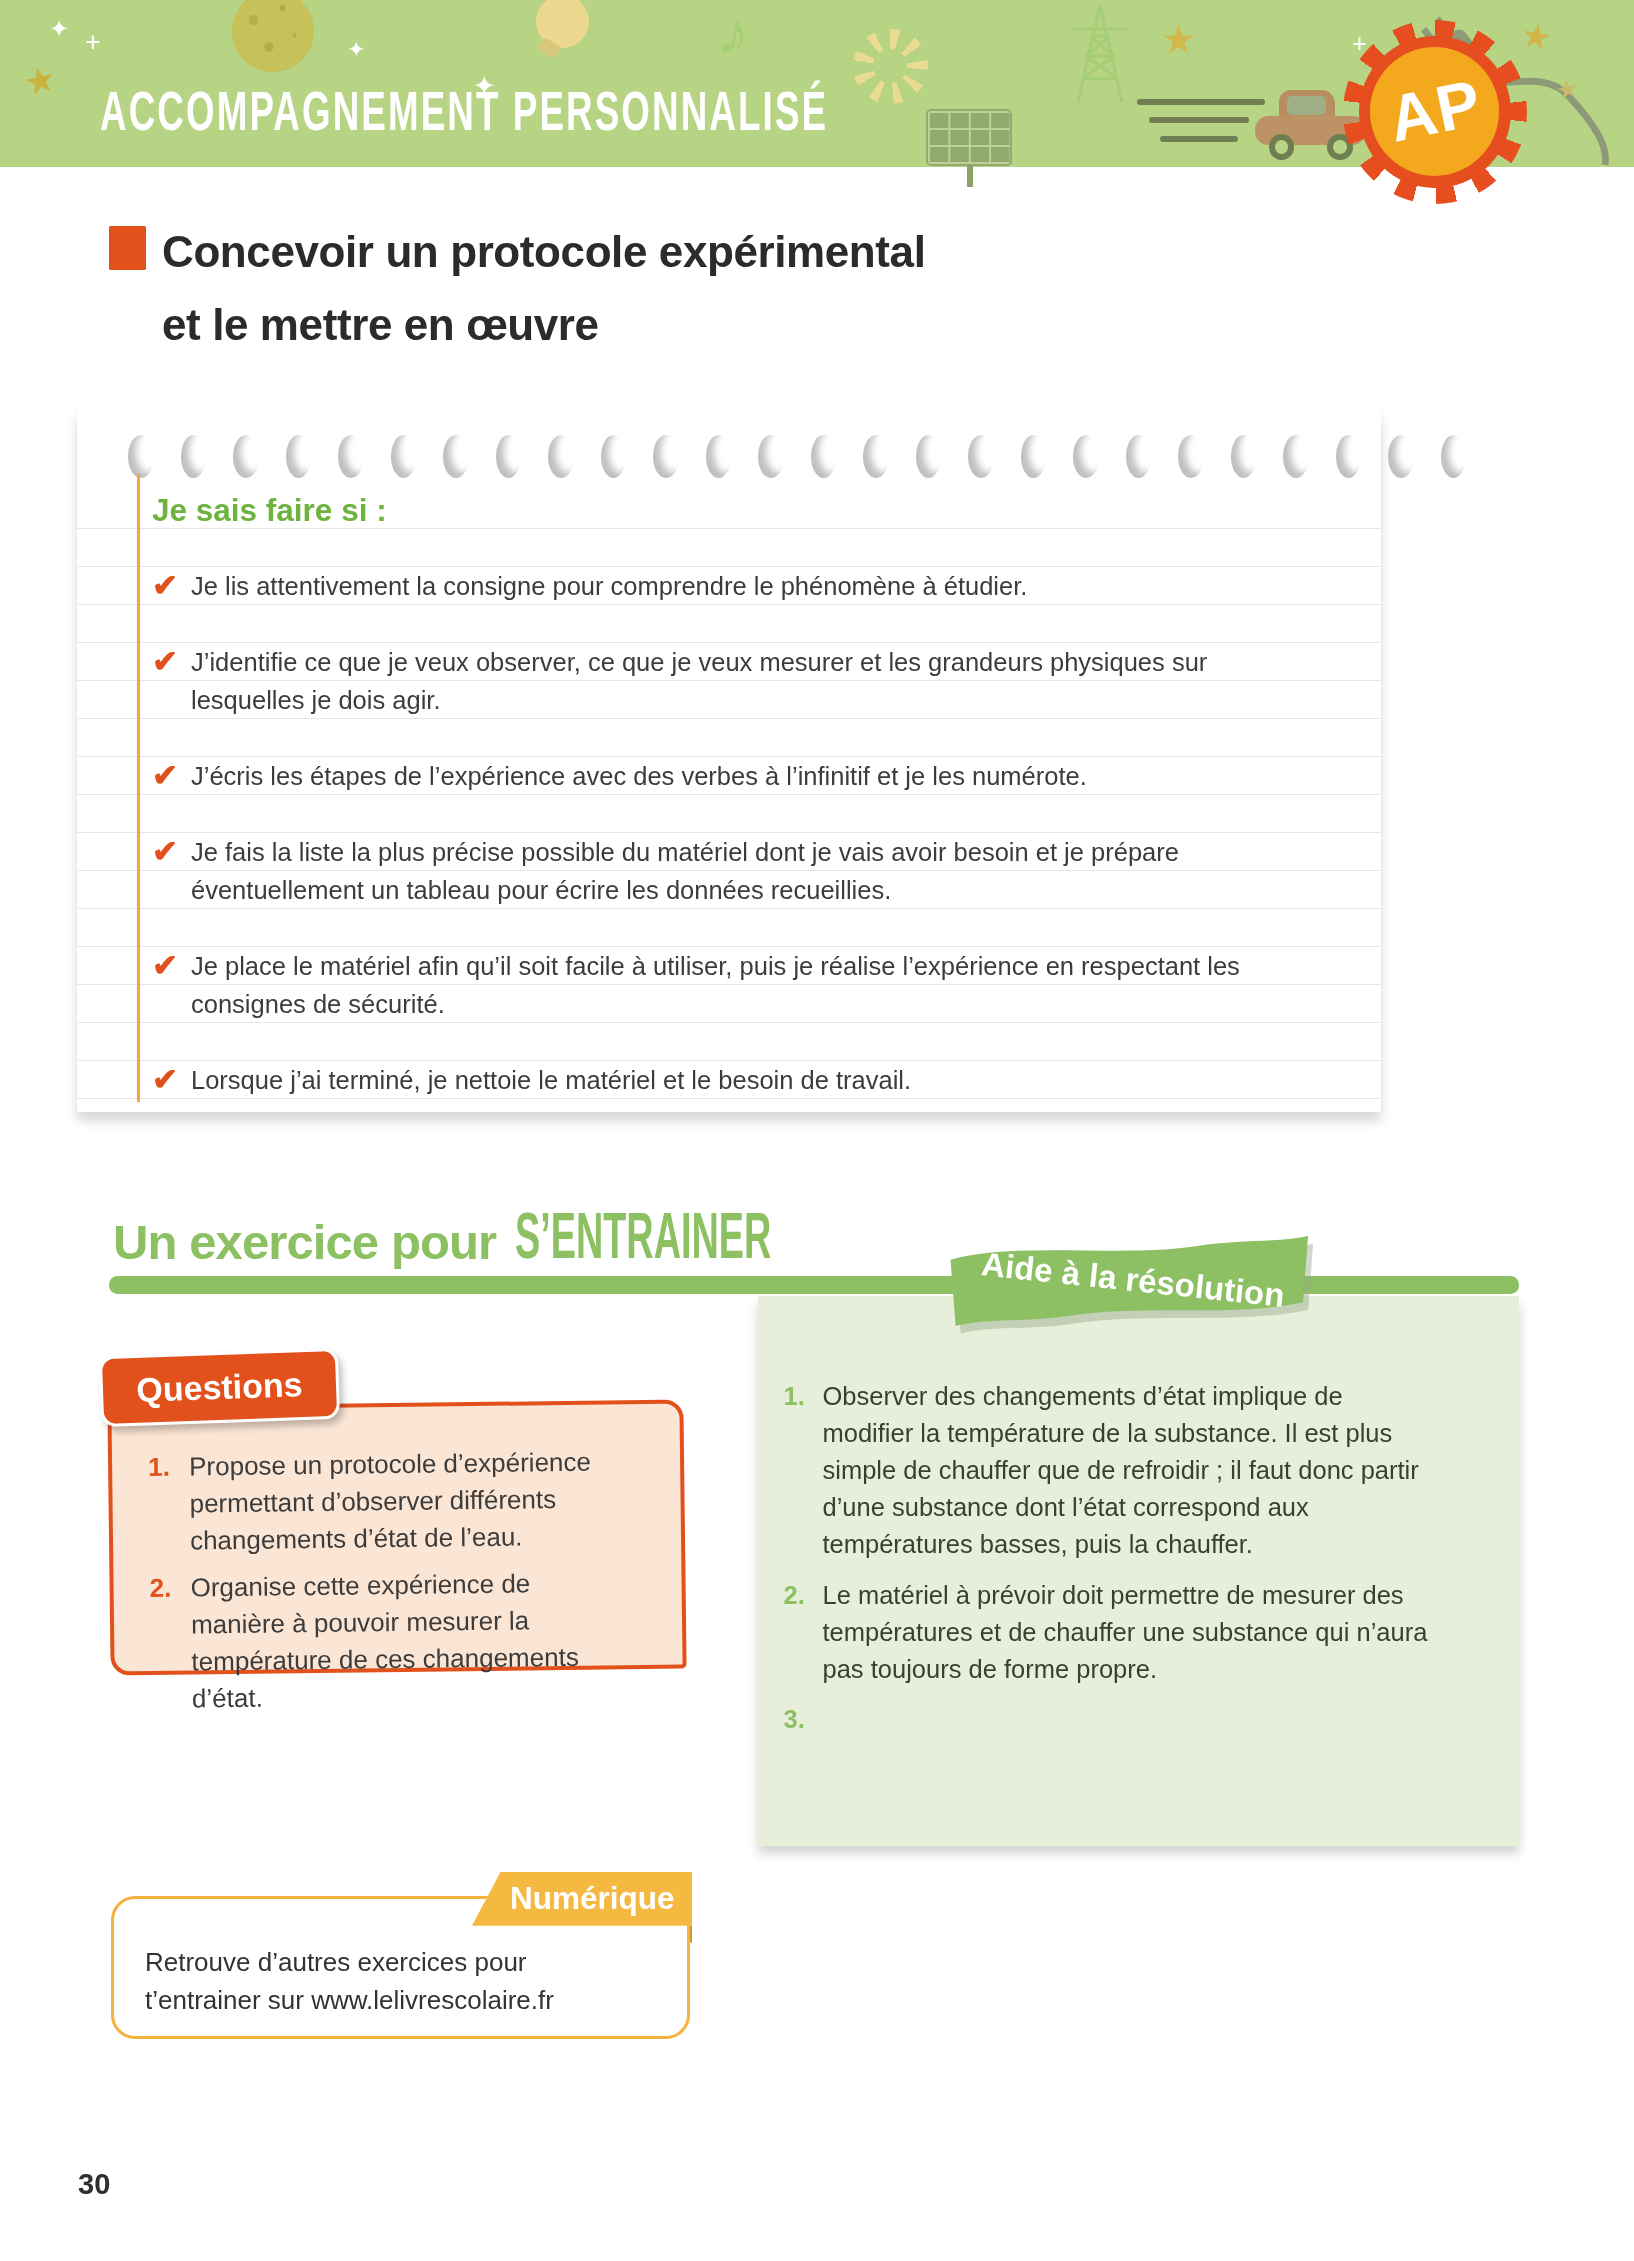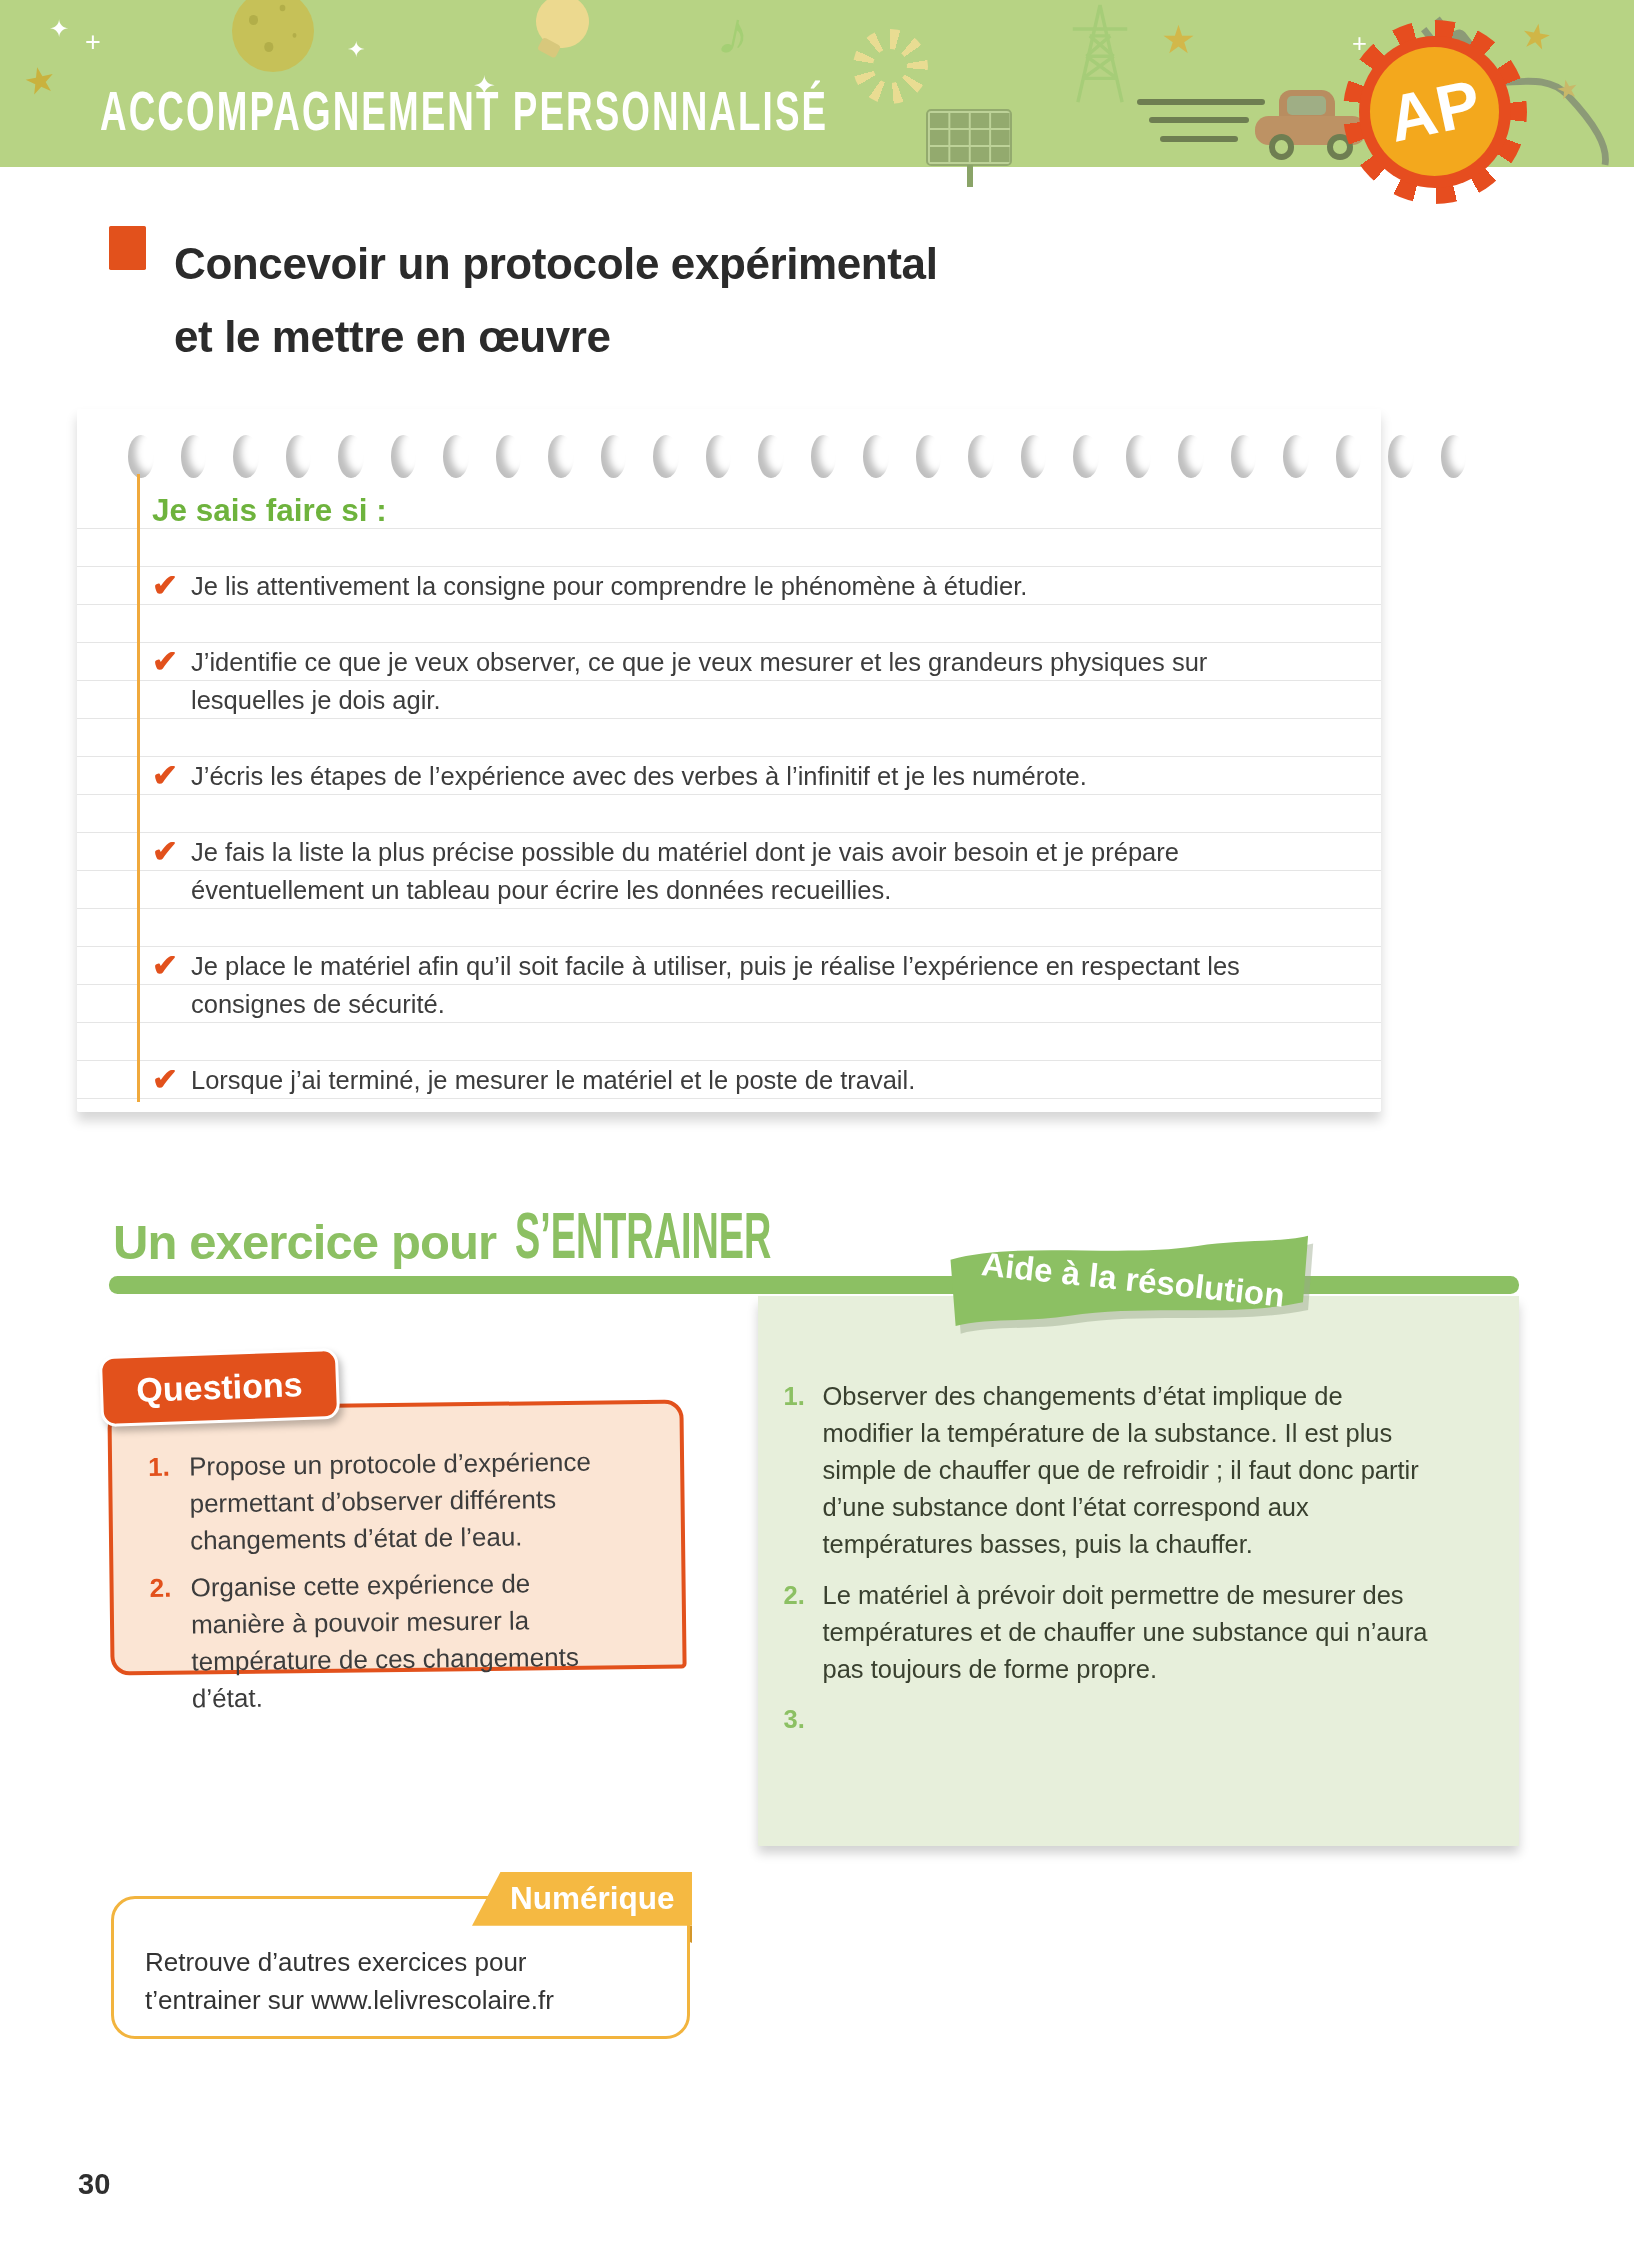--- a/index.html
+++ b/index.html
@@ -35,21 +35,21 @@
   .ap-badge{position:absolute;left:1343px;top:20.4px;width:184px;height:184px;z-index:3;}
   .ap-rays{position:absolute;left:0;top:0;width:184px;height:184px;border-radius:50%;
            background:repeating-conic-gradient(#e64d1f 0deg 13deg, rgba(0,0,0,0) 13deg 27.7deg);}
   .ap-disc{position:absolute;left:16px;top:16px;width:152px;height:152px;border-radius:50%;background:#e64d1f;}
   .ap-inner{position:absolute;left:27px;top:27px;width:129px;height:129px;border-radius:50%;background:#f3a81d;}
   .ap-label{position:absolute;left:0;top:53px;width:184px;text-align:center;font-size:65px;font-weight:700;
             color:#ffffff;transform:rotate(-12deg);letter-spacing:0.9px;}
 
   
   .bullet{position:absolute;left:109px;top:226px;width:37px;height:44px;background:#e2511c;border-radius:1.7px;}
-  .page-title{position:absolute;left:162px;top:215px;margin:12px;font-size:44px;line-height:73px;font-weight:700;
+  .page-title{position:absolute;left:162px;top:215px;margin:0;font-size:44px;line-height:73px;font-weight:700;
               color:#2b2b2b;letter-spacing:-0.4px;}
 
   
   .card{position:absolute;left:77px;top:409px;width:1304px;height:703px;background:#ffffff;
         box-shadow:0 8.5px 12px rgba(0,0,0,0.16);border-radius:1.7px;}
   .holes{position:absolute;left:51px;top:25.5px;display:flex;gap:27px;}
   .hole{width:25.5px;height:43px;border-radius:50%;background:#ffffff;
         box-shadow:inset 7.7px -5.1px 7.7px rgba(0,0,0,0.25);}
   .card-content{position:absolute;left:0;top:82px;right:0;bottom:10.2px;
         background:repeating-linear-gradient(to bottom,rgba(0,0,0,0) 0 37px,#e5e5e5 37px 38px);
@@ -220,21 +220,21 @@
       <div class="check-item">
         <span class="check-icon">✔</span>
         <p>Je fais la liste la plus précise possible du matériel dont je vais avoir besoin et je prépare éventuellement un tableau pour écrire les données recueillies.</p>
       </div>
       <div class="check-item">
         <span class="check-icon">✔</span>
         <p>Je place le matériel afin qu’il soit facile à utiliser, puis je réalise l’expérience en respectant les consignes de sécurité.</p>
       </div>
       <div class="check-item">
         <span class="check-icon">✔</span>
-        <p>Lorsque j’ai terminé, je mesurer le matériel et le poste de travail.</p>
+        <p>Lorsque j’ai terminé, je nettoie le matériel et le besoin de travail.</p>
       </div>
     </div>
   </section>
 
   <h2 class="ex-heading">
     <span class="ex-prefix">Un exercice pour</span>
     <span class="ex-highlight">S’ENTRAINER</span>
   </h2>
   <div class="green-bar"></div>
 

